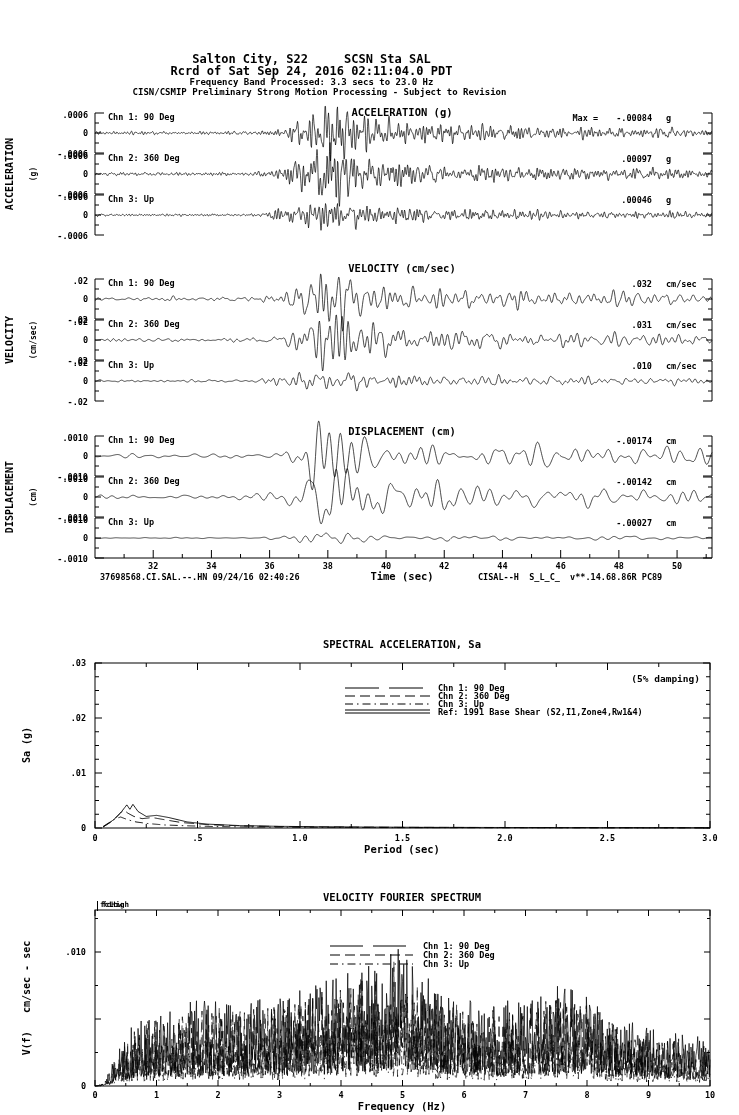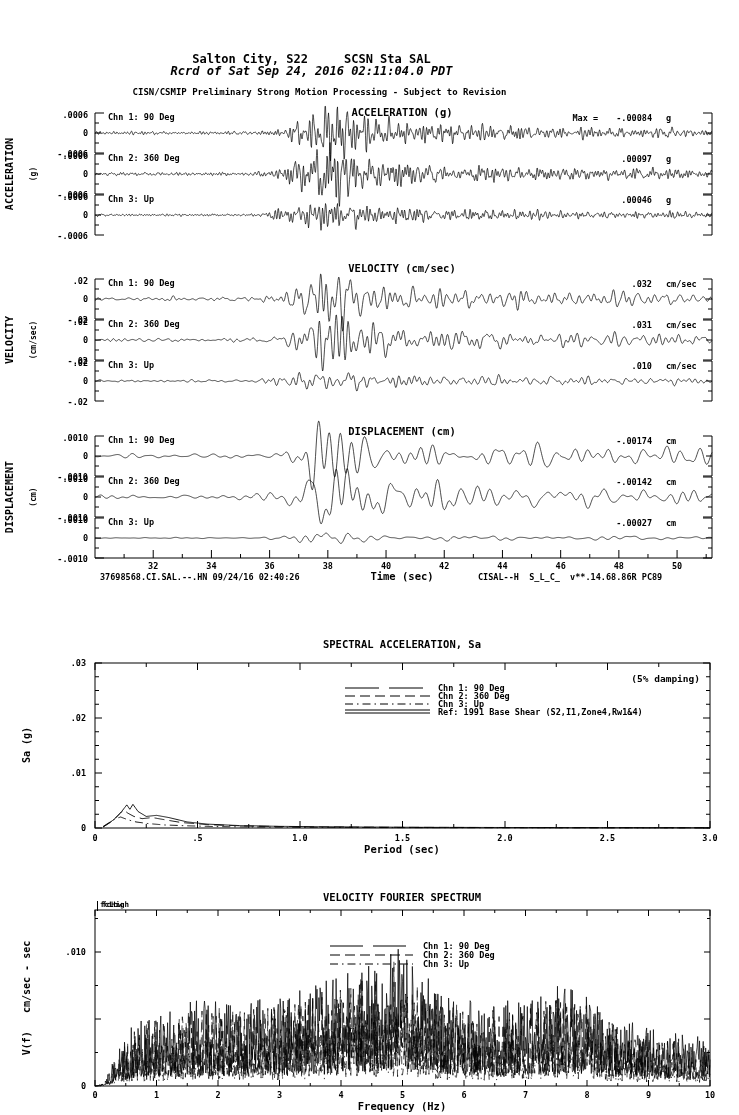--- a/index.html
+++ b/index.html
@@ -1,31 +1,32 @@
 <!DOCTYPE html>
 <html><head>
 <meta charset="utf-8">
 <style>
   html,body{margin:0;padding:0;background:#fff;}
   .page{position:relative;width:739px;height:1115px;background:#fff;overflow:hidden;
         font-family:"DejaVu Sans Mono",monospace;color:#000;}
   .hline{position:absolute;left:0;width:623px;text-align:center;white-space:pre;font-weight:bold;}
   .h1{top:52px;font-size:12px;}
-  .h2{top:64px;font-size:12px;font-style:italic;}
+  .h2{top:64px;font-size:12px;}
   .h3{top:77px;font-size:9px;}
   .h4{top:87px;font-size:9px;padding-left:8px;}
   svg{position:absolute;left:0;top:0;}
   svg text{white-space:pre;font-family:"DejaVu Sans Mono",monospace;}
 </style>
 </head>
 <body>
 
 <div class="page">
   <div class="hline h1">Salton City, S22     SCSN Sta SAL</div>
   <div class="hline h2">Rcrd of Sat Sep 24, 2016 02:11:04.0 PDT</div>
+  <div class="hline h3">Frequency Band Processed: 3.3 secs to 23.0 Hz</div>
   <div class="hline h4">CISN/CSMIP Preliminary Strong Motion Processing - Subject to Revision</div>
   <svg id="plot" width="739" height="1115" viewBox="0 0 739 1115">
       <g>
         <text x="402" y="116" fill="#000" font-size="10.5" font-weight="bold" text-anchor="middle">ACCELERATION (g)</text>
         <text x="13" y="174" fill="#000" font-size="10" font-weight="bold" text-anchor="middle" transform="rotate(-90 13 174)">ACCELERATION</text>
         <text x="36" y="174" fill="#000" font-size="8" font-weight="bold" text-anchor="middle" transform="rotate(-90 36 174)">(g)</text>
         <line x1="95" y1="113" x2="95" y2="153" stroke="#000" stroke-width="1"></line>
         <line x1="95" y1="113" x2="104" y2="113" stroke="#000" stroke-width="1"></line>
         <line x1="95" y1="123" x2="99" y2="123" stroke="#000" stroke-width="1"></line>
         <line x1="95" y1="133" x2="101" y2="133" stroke="#000" stroke-width="1"></line>

